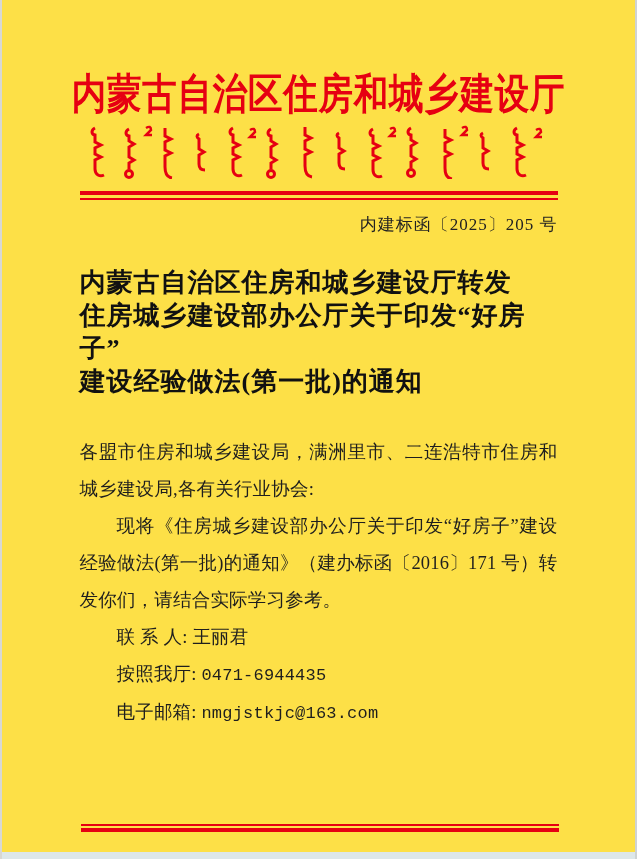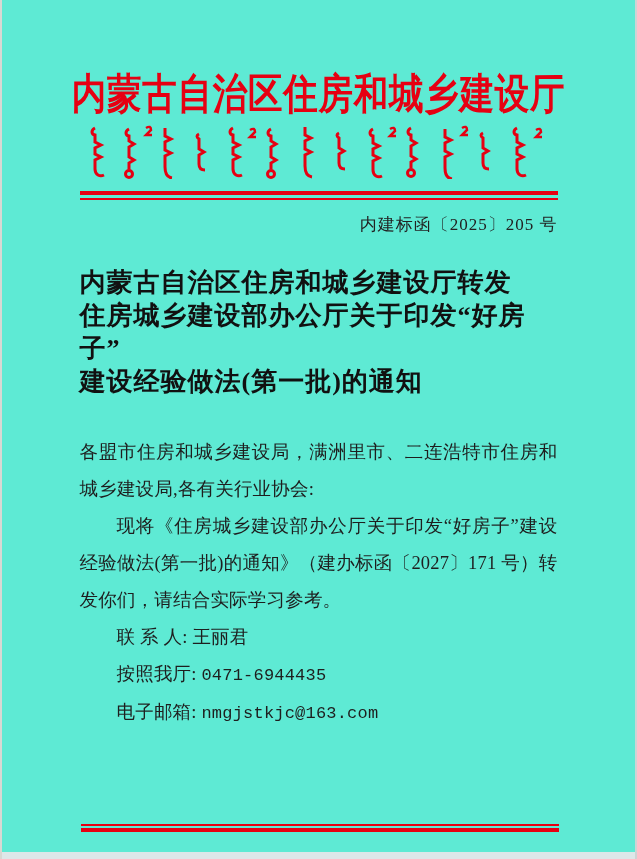--- a/index.html
+++ b/index.html
@@ -6,21 +6,21 @@
     margin: 0;
     padding: 0;
     background: #eef1f2;
     font-family: "Liberation Serif", "DejaVu Serif", serif;
   }
   .page {
     position: relative;
     width: 637px;
     height: 859px;
     margin: 0 auto;
-    background: #5eead4;
+    background: #fde047;
     border-left: 2px solid #d8d8d3;
     border-right: 2px solid #ced3d4;
     box-sizing: border-box;
     overflow: hidden;
   }
   .bottom-edge {
     position: absolute;
     left: 0; right: 0; bottom: 0;
     height: 7px;
     background: #dde7e9;
@@ -144,21 +144,21 @@
     <div class="doc-number">内建标函〔2025〕205 号</div>
 
     <div class="doc-title">
       <div>内蒙古自治区住房和城乡建设厅转发</div>
       <div>住房城乡建设部办公厅关于印发“好房子”</div>
       <div>建设经验做法(第一批)的通知</div>
     </div>
 
     <div class="body-text">
       <p>各盟市住房和城乡建设局，满洲里市、二连浩特市住房和城乡建设局,各有关行业协会:</p>
-      <p class="indent">现将《住房城乡建设部办公厅关于印发“好房子”建设经验做法(第一批)的通知》（建办标函〔2027〕171 号）转发你们，请结合实际学习参考。</p>
+      <p class="indent">现将《住房城乡建设部办公厅关于印发“好房子”建设经验做法(第一批)的通知》（建办标函〔2016〕171 号）转发你们，请结合实际学习参考。</p>
       <p class="contact-line"><span>联 系 人: </span><span>王丽君</span></p>
       <p class="contact-line"><span>按照我厅: </span><span class="contact-value">0471-6944435</span></p>
       <p class="contact-line"><span>电子邮箱: </span><span class="contact-value">nmgjstkjc@163.com</span></p>
     </div>
 
   </div>
 
   <div class="rule-bottom">
     <div class="thin"></div>
     <div class="thick"></div>

